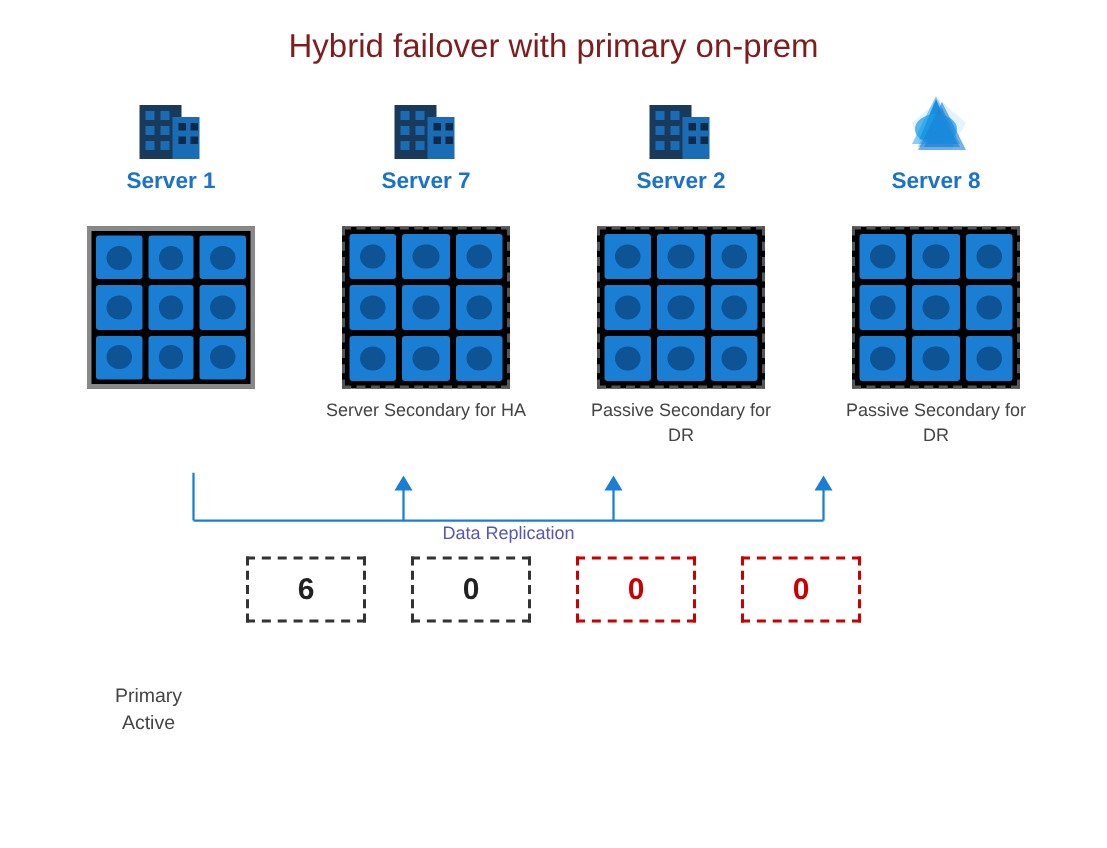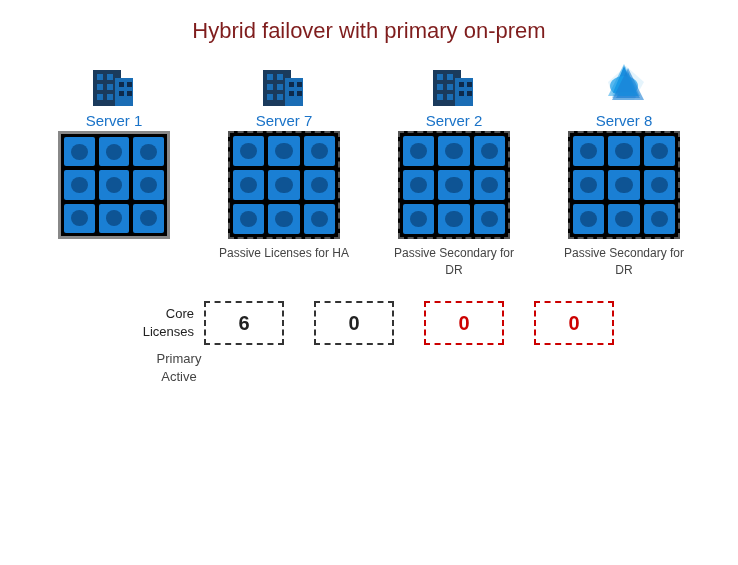--- a/index.html
+++ b/index.html
@@ -52,22 +52,22 @@
       height: 54px;
       margin-bottom: 4px;
       display: flex;
       align-items: flex-end;
       justify-content: center;
     }
 
     .server-label {
       font-size: 15px;
       color: #1a73c8;
-      font-weight: 400;
-      margin-bottom: 2px;
+      font-weight: 700;
+      margin-bottom: 22px;
       text-align: center;
     }
 
     .server-desc {
       font-size: 12px;
       color: #444;
       text-align: center;
       margin-top: 6px;
       line-height: 1.4;
       min-height: 48px;
@@ -230,21 +230,21 @@
         <div style="background:#1a7fd4;border-radius:2px;display:flex;align-items:center;justify-content:center;">
             <div style="width:55%;height:55%;background:#0e5494;border-radius:50%;"></div>
           </div>
         <div style="background:#1a7fd4;border-radius:2px;display:flex;align-items:center;justify-content:center;">
             <div style="width:55%;height:55%;background:#0e5494;border-radius:50%;"></div>
           </div>
         <div style="background:#1a7fd4;border-radius:2px;display:flex;align-items:center;justify-content:center;">
             <div style="width:55%;height:55%;background:#0e5494;border-radius:50%;"></div>
           </div>
       </div>
-      <div class="server-desc">Passive Licenses for HA</div>
+      <div class="server-desc">Server Secondary for HA</div>
     </div>
 
     <div class="server-col">
       <div class="server-icon">
         <svg width="50" height="52" viewBox="0 0 50 52" fill="none" xmlns="http://www.w3.org/2000/svg">
           <rect x="4" y="14" width="28" height="36" fill="#1a3a5c"></rect>
           <rect x="26" y="22" width="18" height="28" fill="#1a6db5"></rect>
           <rect x="8" y="18" width="6" height="6" fill="#1a6db5"></rect>
           <rect x="18" y="18" width="6" height="6" fill="#1a6db5"></rect>
           <rect x="8" y="28" width="6" height="6" fill="#1a6db5"></rect>
@@ -342,42 +342,57 @@
           </div>
         <div style="background:#1a7fd4;border-radius:2px;display:flex;align-items:center;justify-content:center;">
             <div style="width:55%;height:55%;background:#0e5494;border-radius:50%;"></div>
           </div>
       </div>
       <div class="server-desc">Passive Secondary for DR</div>
     </div>
 
   </div>
 
+  <div style="width:620px; position:relative; height:48px; margin-top:2px;">
+    <svg width="620" height="48" viewBox="0 0 620 48">
+
+      <line x1="70" y1="32" x2="490" y2="32" stroke="#1a7fd4" stroke-width="1.5"></line>
+
+      <line x1="70" y1="0" x2="70" y2="32" stroke="#1a7fd4" stroke-width="1.5"></line>
+
+      <line x1="210" y1="32" x2="210" y2="8" stroke="#1a7fd4" stroke-width="1.5"></line>
+      <polygon points="210,2 204,12 216,12" fill="#1a7fd4"></polygon>
+
+      <line x1="350" y1="32" x2="350" y2="8" stroke="#1a7fd4" stroke-width="1.5"></line>
+      <polygon points="350,2 344,12 356,12" fill="#1a7fd4"></polygon>
+
+      <line x1="490" y1="32" x2="490" y2="8" stroke="#1a7fd4" stroke-width="1.5"></line>
+      <polygon points="490,2 484,12 496,12" fill="#1a7fd4"></polygon>
+
+      <text x="280" y="44" text-anchor="middle" font-size="12" fill="#5555bb" font-family="Segoe UI, Arial, sans-serif">Data Replication</text>
+    </svg>
+  </div>
 
   <div class="licenses-section">
-    <div class="licenses-label">
-      <span style="white-space:pre-line;">Core
-Licenses</span>
-    </div>
     <div class="licenses-boxes">
       <div class="license-box black-dashed">
         <span>6</span>
       </div>
       <div class="license-box black-dashed">
         <span>0</span>
       </div>
       <div class="license-box red-dashed">
         <span>0</span>
       </div>
       <div class="license-box red-dashed">
         <span>0</span>
       </div>
     </div>
   </div>
 
-  <div style="width:620px; display:flex; flex-direction:row; margin-top:4px;">
+  <div style="width:620px; display:flex; flex-direction:column; margin-top:4px;gap:36px;">
     <div style="width:70px; margin-right:10px;"></div>
     <div style="width:80px; text-align:center;">
       <span class="primary-active-label">Primary Active</span>
     </div>
   </div>
 
 </div>
 
 </body></html>

